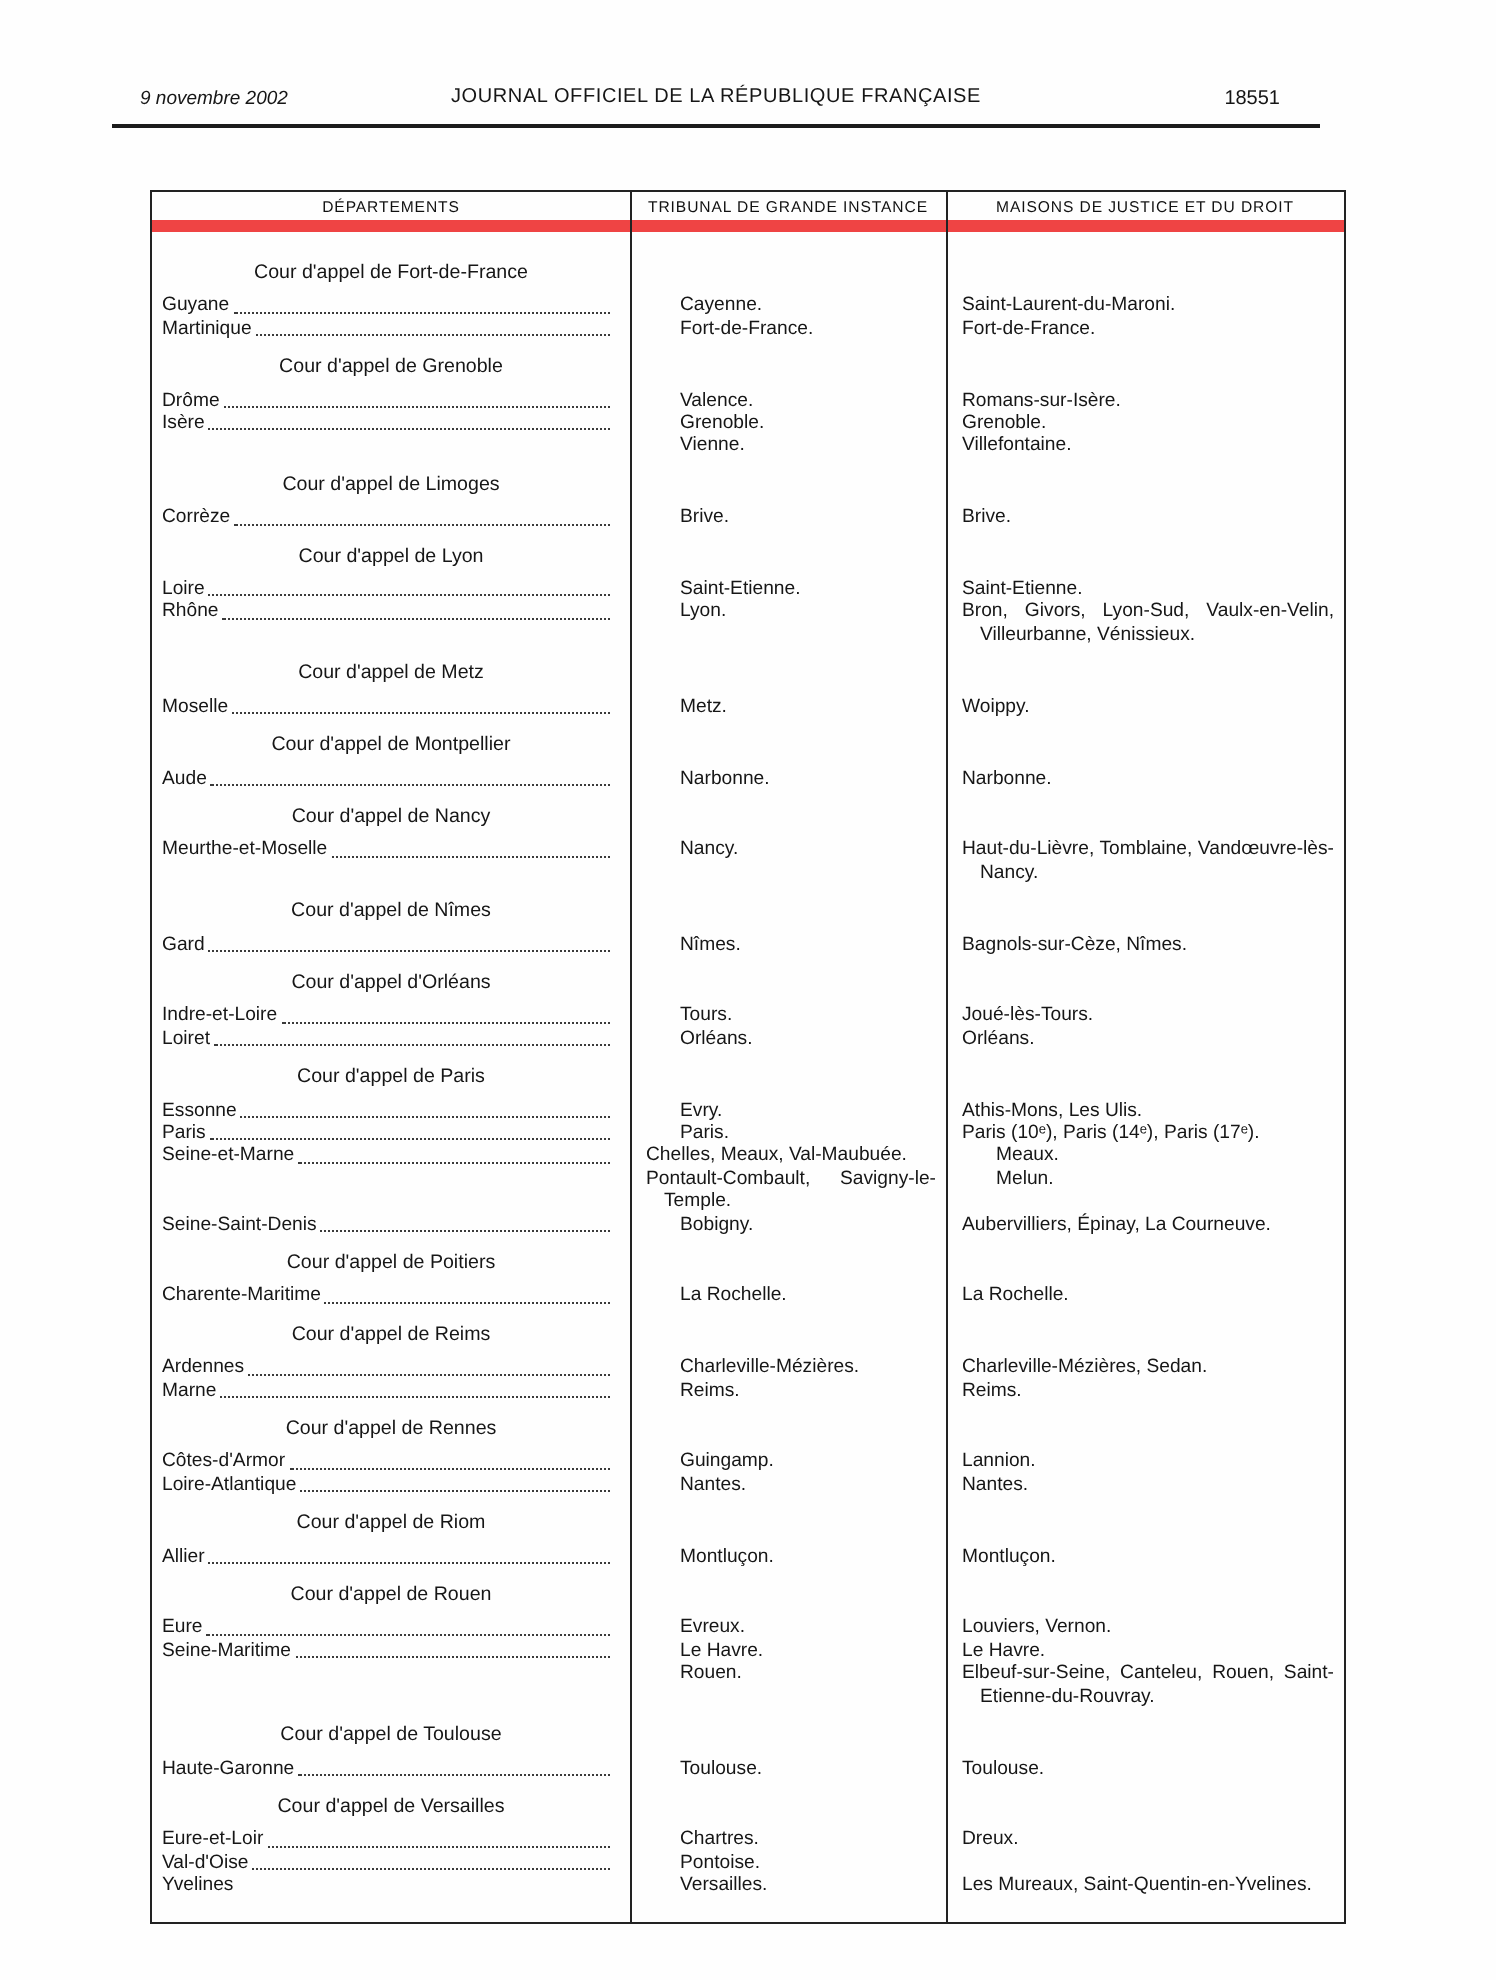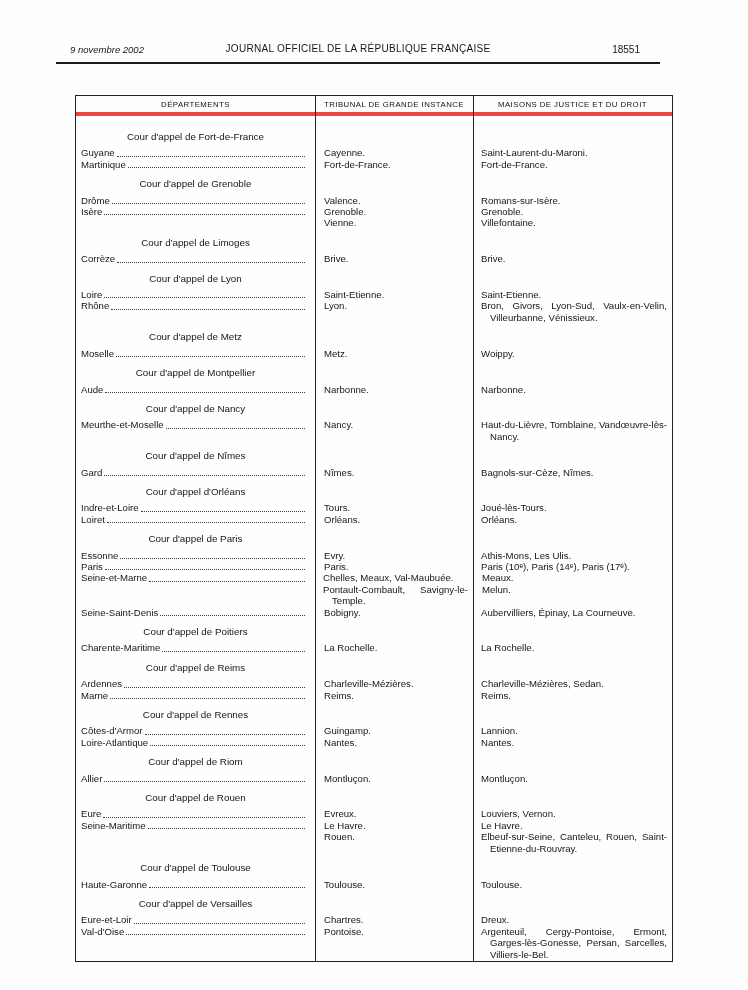--- a/index.html
+++ b/index.html
@@ -29,21 +29,21 @@
   .table {
     position:absolute; left:75px; top:95px; width:598px; height:867px;
     border:1.5px solid #222; overflow:hidden; background:#fefefe;
   }
   .vline { position:absolute; top:0; bottom:0; width:0; border-left:1px solid #222; }
   .v1 { left:239px; }
   .v2 { left:397px; }
 
   .thead {
     display:grid; grid-template-columns:239px 158px auto;
-    height:20px; align-items:center; border-bottom:4px solid #ef4444;
+    height:20px; align-items:center; border-bottom:6px solid #ef4444;
   }
   .th {
     text-align:center; font-size:7.8px; letter-spacing:0.45px;
     color:#111; white-space:nowrap; overflow:hidden;
   }
 
   .tbody { padding-top:7px; font-size:9.6px; line-height:11.4px; }
 
   .section-heading {
     width:239px; text-align:center; font-size:9.8px;
@@ -53,21 +53,21 @@
   .row { display:grid; grid-template-columns:239px 158px auto; align-items:start; }
 
   .c1 { display:flex; align-items:flex-end; padding-left:5px; padding-right:9px; }
   .dept { white-space:nowrap; }
   .leader {
     flex:1 1 auto; min-width:6px;
     border-bottom:1.5px dotted #3a3a3a;
     margin:0 1px 2px 2px;
   }
 
-  .c2 { padding-left:9px; padding-right:4px; }
+  .c2 { padding-left:25px; padding-right:4px; }
   .c3 { padding-left:8px; padding-right:5px; }
   .line { line-height:11.4px; }
   .c3 .line {
     padding-left:9px; text-indent:-9px;
     text-align:justify;
   }
   .c3 .line:last-child { }
 </style>
 </head>
 <body>
@@ -472,23 +472,20 @@
             </div>
           </div>
           <div class="row">
             <div class="c c1">
               <span class="dept">Val-d'Oise</span>
               <span class="leader"></span>
             </div>
             <div class="c c2">
               <div class="line">Pontoise.</div>
             </div>
-            <div class="c c3">
-              <div class="line">Argenteuil, Cergy-Pontoise, Ermont, Garges-lès-Gonesse, Persan, Sarcelles, Villiers-le-Bel.</div>
-            </div>
           </div>
           <div class="row">
             <div class="c c1">
               <span class="dept">Yvelines</span>
             </div>
             <div class="c c2">
               <div class="line">Versailles.</div>
             </div>
             <div class="c c3">
               <div class="line">Les Mureaux, Saint-Quentin-en-Yvelines.</div>

